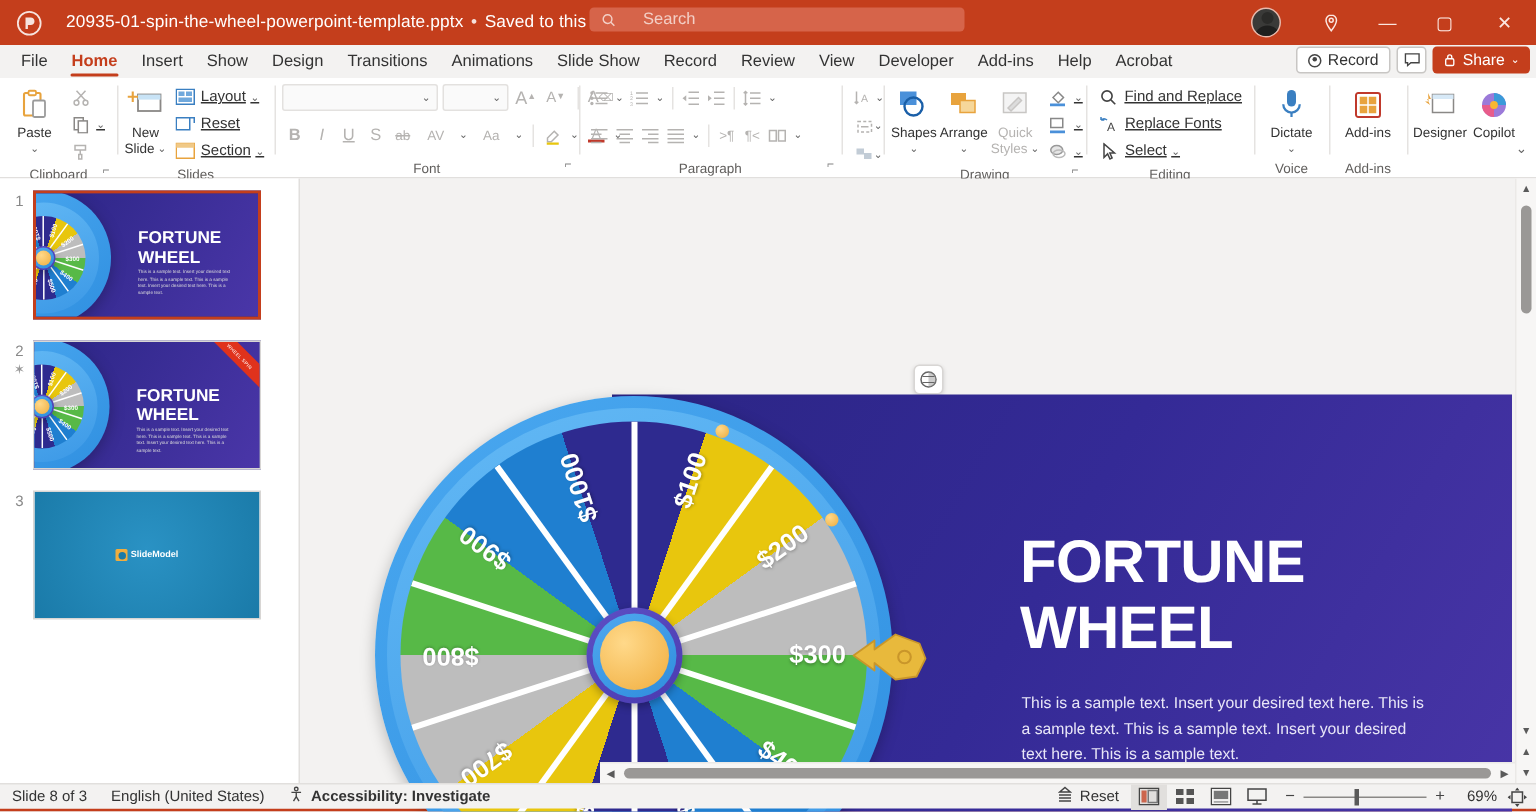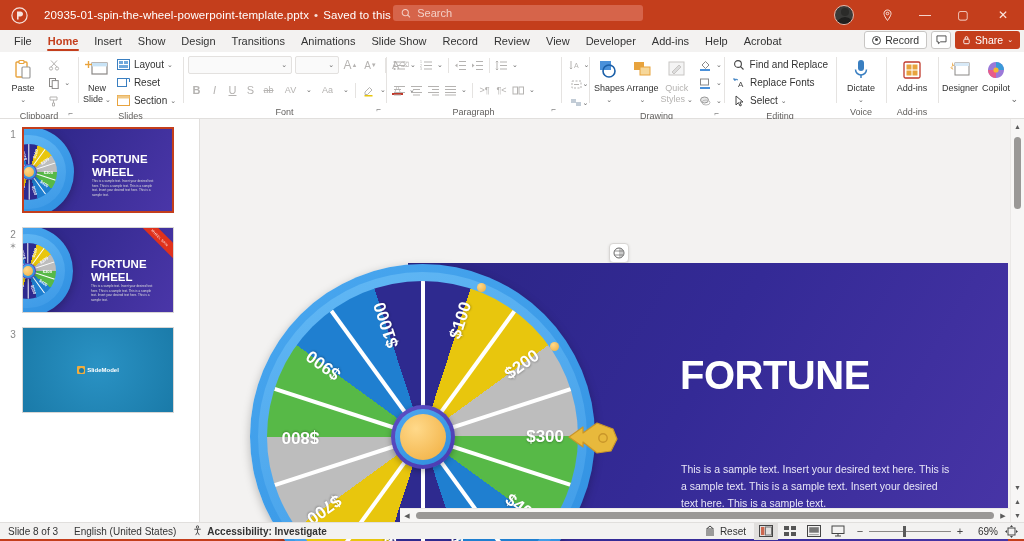--- a/index.html
+++ b/index.html
@@ -22,21 +22,21 @@
   .tb-logo svg { opacity: .9; }
   .tb-title {
     margin-left: 12px; font-size: 11.5px; color: #fff; white-space: nowrap;
     display: flex; align-items: center; gap: 5px; letter-spacing: .1px;
   }
   .tb-title .sep { opacity: .85; }
   .tb-chev { font-size: 8px; opacity: .9; margin-left: 2px; }
   .tb-search {
     position: absolute; left: 393px; top: 5px; width: 250px; height: 16px;
     background: #d6644a; border-radius: 3px; display: flex; align-items: center;
-    padding: 0 8px; gap: 6px;
+    padding: 0 8px; gap: 18px;
   }
   .tb-search input {
     background: transparent; border: none; outline: none; color: #fff;
     font-size: 11px; width: 100%; font-family: "Liberation Sans", sans-serif;
   }
   .tb-search input::placeholder { color: #f3cfc6; opacity: 1; }
   .tb-right { position: absolute; right: 0; top: 0; height: 30px; display: flex; align-items: center; }
   .tb-avatar {
     width: 20px; height: 20px; border-radius: 50%; margin-right: 14px;
     background: #3a3a38; overflow: hidden; position: relative; border: 1px solid #e8b9ac;
@@ -101,21 +101,21 @@
     position: absolute; right: 0; bottom: 2px; font-size: 8px; color: #888;
   }
   .bigbtn {
     display: flex; flex-direction: column; width: 42px;
     font-size: 9px; color: #333; line-height: 11px; padding-top: 2px; text-align: center;
   }
   .bigbtn .ic { height: 26px; display: flex; align-items: center; justify-content: center; }
   .smallcol { display: flex; flex-direction: column; gap: 1px; padding-top: 1px; }
   .smallbtn {
     display: flex; align-items: center; gap: 3px; font-size: 10px; color: #333;
-    height: 17px; padding: 0 3px; border-radius: 2px; white-space: nowrap;
+    height: 17px; padding: 0 3px; border-radius: 2px; white-space: nowrap; text-decoration: underline;
   }
   .smallbtn.dis { color: #b5b3b1; }
   .chev { font-size: 7px; color: #666; }
   .icbox { width: 15px; height: 15px; display: flex; align-items: center; justify-content: center; }
 
   
   .fontrow1 { display: flex; align-items: center; gap: 3px; height: 20px; }
   .fname {
     width: 104px; height: 18px; border: 1px solid #e3e1df; border-radius: 2px;
     background: #fafafa; display: flex; align-items: center; padding: 0 4px;
@@ -968,20 +968,21 @@
           <div class="pointer">
             <svg width="56" height="44" viewBox="0 0 56 44">
               <path d="M2 22 L16 12 L16 18 L30 8 L46 14 L50 24 L44 36 L30 38 L16 27 L16 32z" fill="#e8b93c" stroke="#c9962a" stroke-width="1.2" stroke-linejoin="round"></path>
               <circle cx="36" cy="23" r="4.2" fill="none" stroke="#c9962a" stroke-width="1.4"></circle>
             </svg>
           </div>
         </div>
 
         <div class="slide-title">
           <div>FORTUNE</div>
+          <div>WHEEL</div>
         </div>
         <div class="slide-body">This is a sample text. Insert your desired text here. This is a sample text. This is a sample text. Insert your desired text here. This is a sample text.</div>
       </div>
 
       <div class="vsb">
         <div class="vsb-arrow">▲</div>
         <div class="vsb-thumb"></div>
         <div class="vsb-bot">
           <div class="vsb-arrow">▼</div>
           <div class="vsb-arrow">▲</div>

